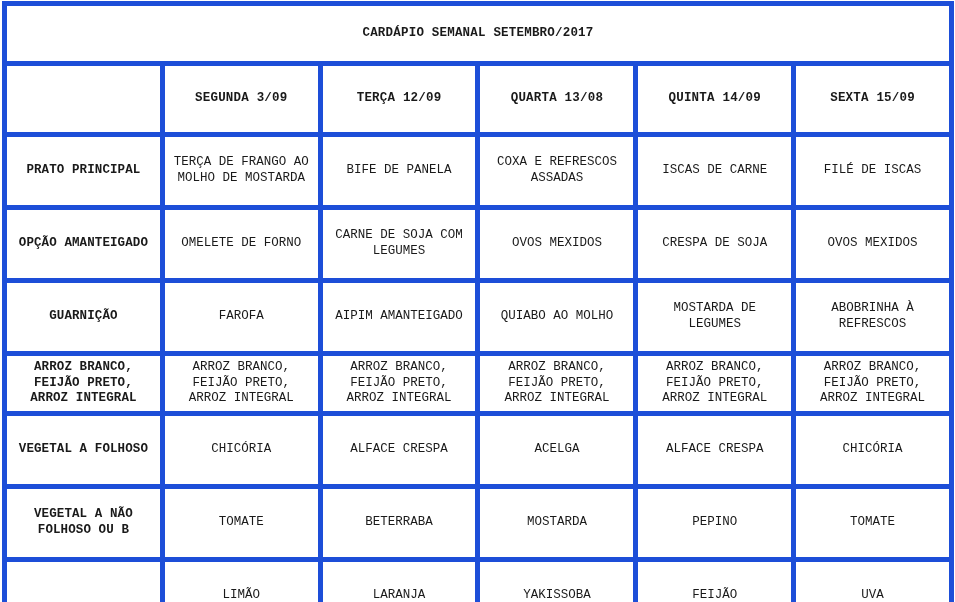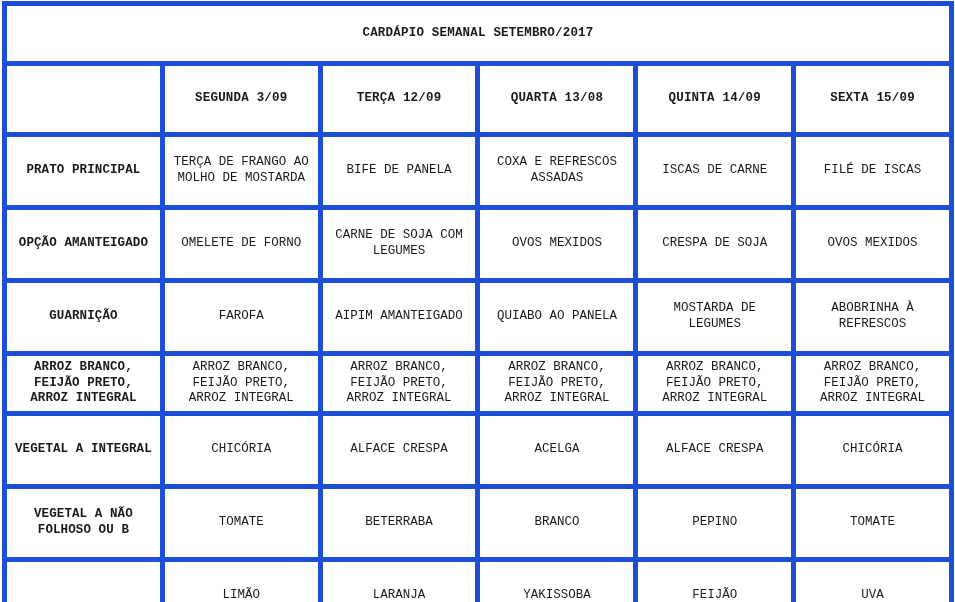--- a/index.html
+++ b/index.html
@@ -110,48 +110,48 @@
         <td>CARNE DE SOJA COM LEGUMES</td>
         <td>OVOS MEXIDOS</td>
         <td>CRESPA DE SOJA</td>
         <td>OVOS MEXIDOS</td>
       </tr>
 
       <tr class="r-guarn">
         <td class="row-label">GUARNIÇÃO</td>
         <td>FAROFA</td>
         <td>AIPIM AMANTEIGADO</td>
-        <td>QUIABO AO PANELA</td>
+        <td>QUIABO AO MOLHO</td>
         <td>MOSTARDA DE LEGUMES</td>
         <td>ABOBRINHA À REFRESCOS</td>
       </tr>
 
       <tr class="r-rice">
         <td class="row-label">ARROZ BRANCO, FEIJÃO PRETO, ARROZ INTEGRAL</td>
         <td class="rice-cell">ARROZ BRANCO, FEIJÃO PRETO, ARROZ INTEGRAL</td>
         <td class="rice-cell">ARROZ BRANCO, FEIJÃO PRETO, ARROZ INTEGRAL</td>
         <td class="rice-cell">ARROZ BRANCO, FEIJÃO PRETO, ARROZ INTEGRAL</td>
         <td class="rice-cell">ARROZ BRANCO, FEIJÃO PRETO, ARROZ INTEGRAL</td>
         <td class="rice-cell">ARROZ BRANCO, FEIJÃO PRETO, ARROZ INTEGRAL</td>
       </tr>
 
       <tr class="r-leaf">
-        <td class="row-label">VEGETAL A INTEGRAL</td>
+        <td class="row-label">VEGETAL A FOLHOSO</td>
         <td>CHICÓRIA</td>
         <td>ALFACE CRESPA</td>
         <td>ACELGA</td>
         <td>ALFACE CRESPA</td>
         <td>CHICÓRIA</td>
       </tr>
 
       <tr class="r-nonleaf">
         <td class="row-label">VEGETAL A NÃO FOLHOSO OU B</td>
         <td>TOMATE</td>
         <td>BETERRABA</td>
-        <td>BRANCO</td>
+        <td>MOSTARDA</td>
         <td>PEPINO</td>
         <td>TOMATE</td>
       </tr>
 
       <tr class="r-drink">
         <td class="row-label centered" rowspan="2">REFRESCOS</td>
         <td>LIMÃO</td>
         <td>LARANJA</td>
         <td>YAKISSOBA</td>
         <td>FEIJÃO</td>

